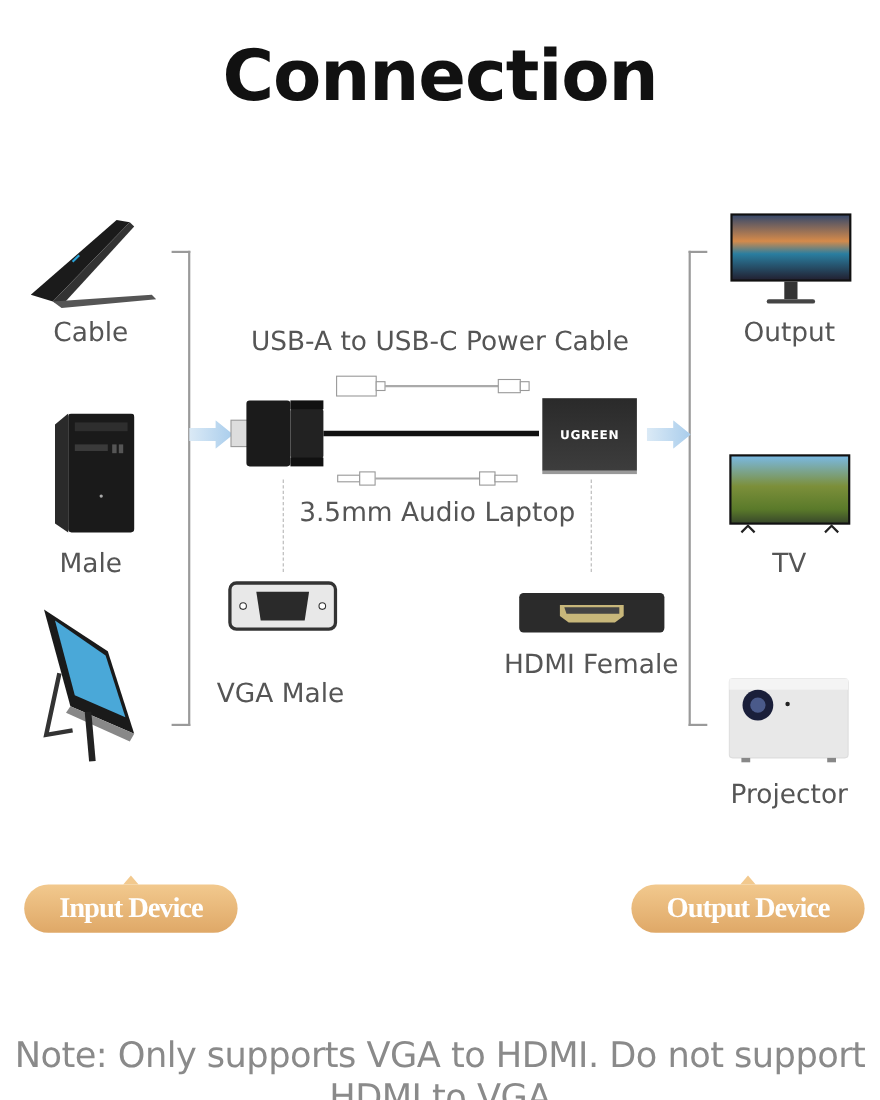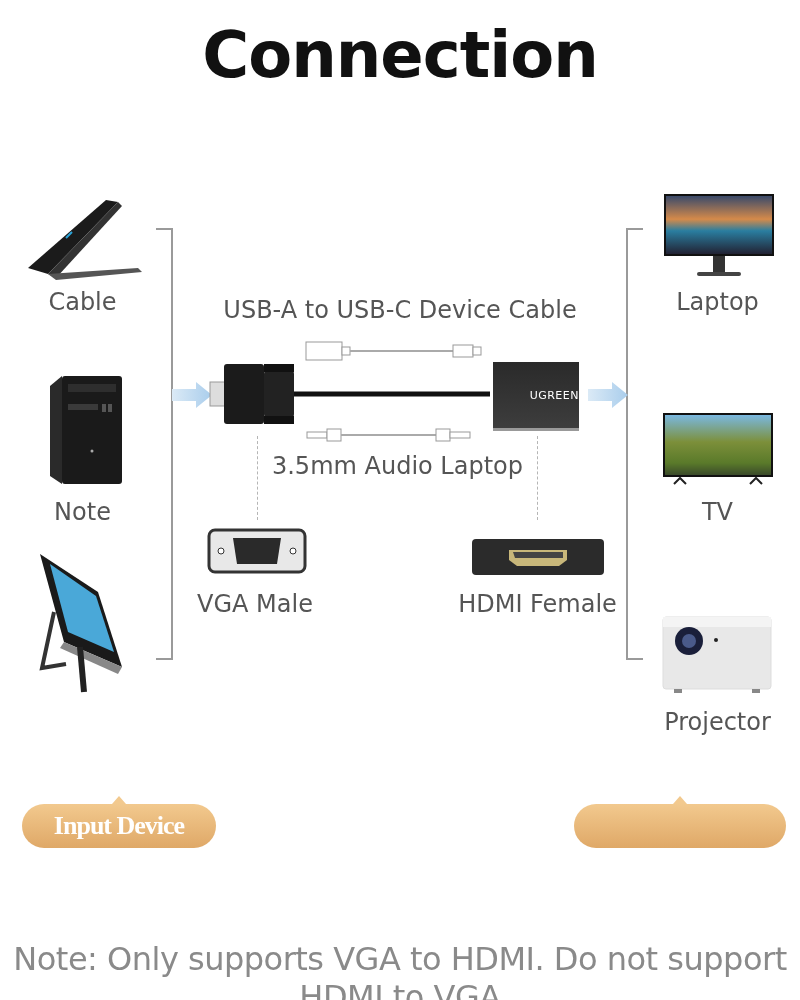--- a/index.html
+++ b/index.html
@@ -1,18 +1,18 @@
 <!DOCTYPE html>
 <html><head>
 <meta charset="utf-8">
 <style>
   html, body { margin:0; padding:0; background:#ffffff; }
   body { width:800px; height:1000px; position:relative; overflow:hidden; font-family:"DejaVu Sans", sans-serif; color:#555; }
   .abs { position:absolute; }
-  .title { left:0; top:18px; width:800px; text-align:center; font-family:"DejaVu Sans", sans-serif; font-weight:bold; font-size:64px; color:#111; letter-spacing:-1px; }
+  .title { left:0; top:33px; width:800px; text-align:center; font-family:"DejaVu Sans", sans-serif; font-weight:bold; font-size:64px; color:#111; letter-spacing:-1px; }
   .lbl { position:absolute; text-align:center; font-family:"DejaVu Sans", sans-serif; font-size:24px; color:#555; white-space:nowrap; }
   .bracket { position:absolute; border-color:#9a9a9a; border-style:solid; }
   .arrow { position:absolute; width:40px; height:26px; }
   .dash { position:absolute; width:0; border-left:1px dashed #b5b5b5; }
   .pill { position:absolute; height:44px; border-radius:22px; background:linear-gradient(#f2c98e,#dfa867); color:#fff; font-weight:bold; font-size:26px; text-align:center; line-height:44px; font-family:Liberation Serif, serif; letter-spacing:-1px; }
   .pill .tip { position:absolute; top:-8px; left:50%; margin-left:-7px; width:0; height:0; border-left:7px solid transparent; border-right:7px solid transparent; border-bottom:8px solid #f2c98e; }
   .note { position:absolute; left:0; top:940px; width:800px; text-align:center; font-size:32px; color:#8a8a8a; letter-spacing:-0.5px; }
 </style>
 </head>
 <body>
@@ -29,21 +29,21 @@
 
 <svg class="abs" style="left:50px;top:376px" width="74" height="110">
   <polygon points="0,10 12,0 12,108 0,100" fill="#2a2a2a"></polygon>
   <rect x="12" y="0" width="60" height="108" rx="3" fill="#1a1a1a"></rect>
   <rect x="18" y="8" width="48" height="8" fill="#2e2e2e"></rect>
   <rect x="18" y="28" width="30" height="6" fill="#3a3a3a"></rect>
   <rect x="52" y="28" width="4" height="8" fill="#555"></rect>
   <rect x="58" y="28" width="4" height="8" fill="#555"></rect>
   <circle cx="42" cy="75" r="1.5" fill="#aaa"></circle>
 </svg>
-<div class="lbl" style="left:20px;top:498px;width:125px">Note</div>
+<div class="lbl" style="left:20px;top:498px;width:125px">Male</div>
 
 <svg class="abs" style="left:36px;top:552px" width="90" height="145">
   <polygon points="4,2 62,40 86,115 28,90" fill="#1a1a1a"></polygon>
   <polygon points="14,12 60,44 78,100 32,80" fill="#4aa8d8"></polygon>
   <polygon points="28,90 86,115 82,122 24,96" fill="#888"></polygon>
   <path d="M18,60 L6,116 L30,112" stroke="#333" stroke-width="4" fill="none"></path>
   <path d="M44,95 L48,140" stroke="#222" stroke-width="6"></path>
 </svg>
 <div class="lbl" style="left:10px;top:706px;width:145px;line-height:38px">
 </div>
@@ -58,41 +58,41 @@
         <stop offset="0" stop-color="#dbeaf6"></stop>
         <stop offset="1" stop-color="#a9cdec"></stop>
       </linearGradient>
     </defs>
   <polygon points="0,7 24,7 24,0 40,13 24,26 24,19 0,19" fill="url(#ag)"></polygon>
 </svg>
 <svg class="arrow" style="left:588px;top:382px" viewBox="0 0 40 26">
   <polygon points="0,7 24,7 24,0 40,13 24,26 24,19 0,19" fill="url(#ag)"></polygon>
 </svg>
 
-<div class="lbl" style="left:180px;top:296px;width:440px">USB-A to USB-C Device Cable</div>
+<div class="lbl" style="left:180px;top:296px;width:440px">USB-A to USB-C Power Cable</div>
 
 <svg class="abs" style="left:305px;top:340px" width="190" height="22">
   <rect x="1" y="2" width="36" height="18" fill="#fff" stroke="#999"></rect>
   <rect x="37" y="7" width="8" height="8" fill="#fff" stroke="#999"></rect>
   <line x1="45" y1="11" x2="148" y2="11" stroke="#aaa" stroke-width="2"></line>
   <rect x="148" y="5" width="20" height="12" fill="#fff" stroke="#999"></rect>
   <rect x="168" y="7" width="8" height="8" fill="#fff" stroke="#999"></rect>
 </svg>
 
 <svg class="abs" style="left:200px;top:358px" width="300" height="70">
   <rect x="10" y="24" width="16" height="24" fill="#ddd" stroke="#999"></rect>
   <rect x="24" y="6" width="40" height="60" rx="3" fill="#1b1b1b"></rect>
   <rect x="64" y="12" width="30" height="48" rx="4" fill="#222"></rect>
   <rect x="64" y="6" width="30" height="8" fill="#111"></rect>
   <rect x="64" y="58" width="30" height="8" fill="#111"></rect>
   <line x1="94" y1="36" x2="290" y2="36" stroke="#111" stroke-width="5"></line>
 </svg>
 
 <div class="abs" style="left:493px;top:362px;width:86px;height:66px;background:linear-gradient(#2a2a2a,#3d3d3d);border-bottom:3px solid #999;">
-  <div style="color:#fff;font-size:11px;font-weight:normal;text-align:right;margin-top:27px;letter-spacing:0.5px">UGREEN</div>
+  <div style="color:#fff;font-size:11px;font-weight:bold;text-align:center;margin-top:27px;letter-spacing:0.5px">UGREEN</div>
 </div>
 
 <svg class="abs" style="left:306px;top:428px" width="184" height="14">
   <rect x="1" y="4" width="20" height="6" fill="#fff" stroke="#999"></rect>
   <rect x="21" y="1" width="14" height="12" fill="#fff" stroke="#999"></rect>
   <line x1="35" y1="7" x2="148" y2="7" stroke="#aaa" stroke-width="2"></line>
   <rect x="130" y="1" width="14" height="12" fill="#fff" stroke="#999"></rect>
   <rect x="144" y="4" width="20" height="6" fill="#fff" stroke="#999"></rect>
 </svg>
 
@@ -100,21 +100,21 @@
 <div class="dash" style="left:537px;top:436px;height:84px"></div>
 
 <div class="lbl" style="left:250px;top:452px;width:295px">3.5mm Audio Laptop</div>
 
 <svg class="abs" style="left:207px;top:528px" width="100" height="46">
   <rect x="2" y="2" width="96" height="42" rx="6" fill="#e8e8e8" stroke="#333" stroke-width="3"></rect>
   <circle cx="14" cy="23" r="3" fill="#fff" stroke="#333"></circle>
   <circle cx="86" cy="23" r="3" fill="#fff" stroke="#333"></circle>
   <path d="M26,10 L74,10 L70,36 L30,36 Z" fill="#2a2a2a"></path>
 </svg>
-<div class="lbl" style="left:180px;top:590px;width:150px">VGA Male</div>
+<div class="lbl" style="left:180px;top:616px;width:150px">VGA Male</div>
 
 <svg class="abs" style="left:471px;top:538px" width="134" height="38">
   <rect x="1" y="1" width="132" height="36" rx="4" fill="#2b2b2b"></rect>
   <path d="M38,12 L96,12 L96,22 L88,28 L46,28 L38,22 Z" fill="#c8b77a"></path>
   <path d="M42,14 L92,14 L92,20 L44,20 Z" fill="#444"></path>
 </svg>
 <div class="lbl" style="left:450px;top:590px;width:175px">HDMI Female</div>
 
 <svg class="abs" style="left:663px;top:193px" width="112" height="86">
   <defs>
@@ -123,21 +123,21 @@
         <stop offset="0.4" stop-color="#d58a4a"></stop>
         <stop offset="0.6" stop-color="#2a7ea0"></stop>
         <stop offset="1" stop-color="#223"></stop>
       </linearGradient>
     </defs>
   <rect x="1" y="1" width="110" height="62" fill="#111"></rect>
   <rect x="3" y="3" width="106" height="58" fill="url(#mg)"></rect>
   <rect x="50" y="63" width="12" height="16" fill="#333"></rect>
   <rect x="34" y="79" width="44" height="4" rx="2" fill="#444"></rect>
 </svg>
-<div class="lbl" style="left:655px;top:288px;width:125px">Laptop</div>
+<div class="lbl" style="left:655px;top:288px;width:125px">Output</div>
 
 <svg class="abs" style="left:662px;top:412px" width="112" height="76">
   <defs>
       <linearGradient id="tg" x1="0" y1="0" x2="0" y2="1">
         <stop offset="0" stop-color="#7ab8e0"></stop>
         <stop offset="0.45" stop-color="#7c8f3a"></stop>
         <stop offset="0.8" stop-color="#5a7a2a"></stop>
         <stop offset="1" stop-color="#3a4a2a"></stop>
       </linearGradient>
     </defs>
@@ -158,15 +158,16 @@
   <rect x="90" y="73" width="8" height="4" fill="#888"></rect>
 </svg>
 <div class="lbl" style="left:650px;top:708px;width:135px">Projector</div>
 
 <div class="pill" style="left:22px;top:804px;width:194px">
   <span class="tip"></span>
   <span>Input Device</span>
 </div>
 <div class="pill" style="left:574px;top:804px;width:212px">
   <span class="tip"></span>
+  <span>Output Device</span>
 </div>
 
 <div class="note">Note: Only supports VGA to HDMI. Do not support HDMI to VGA</div>
 
 </body></html>

